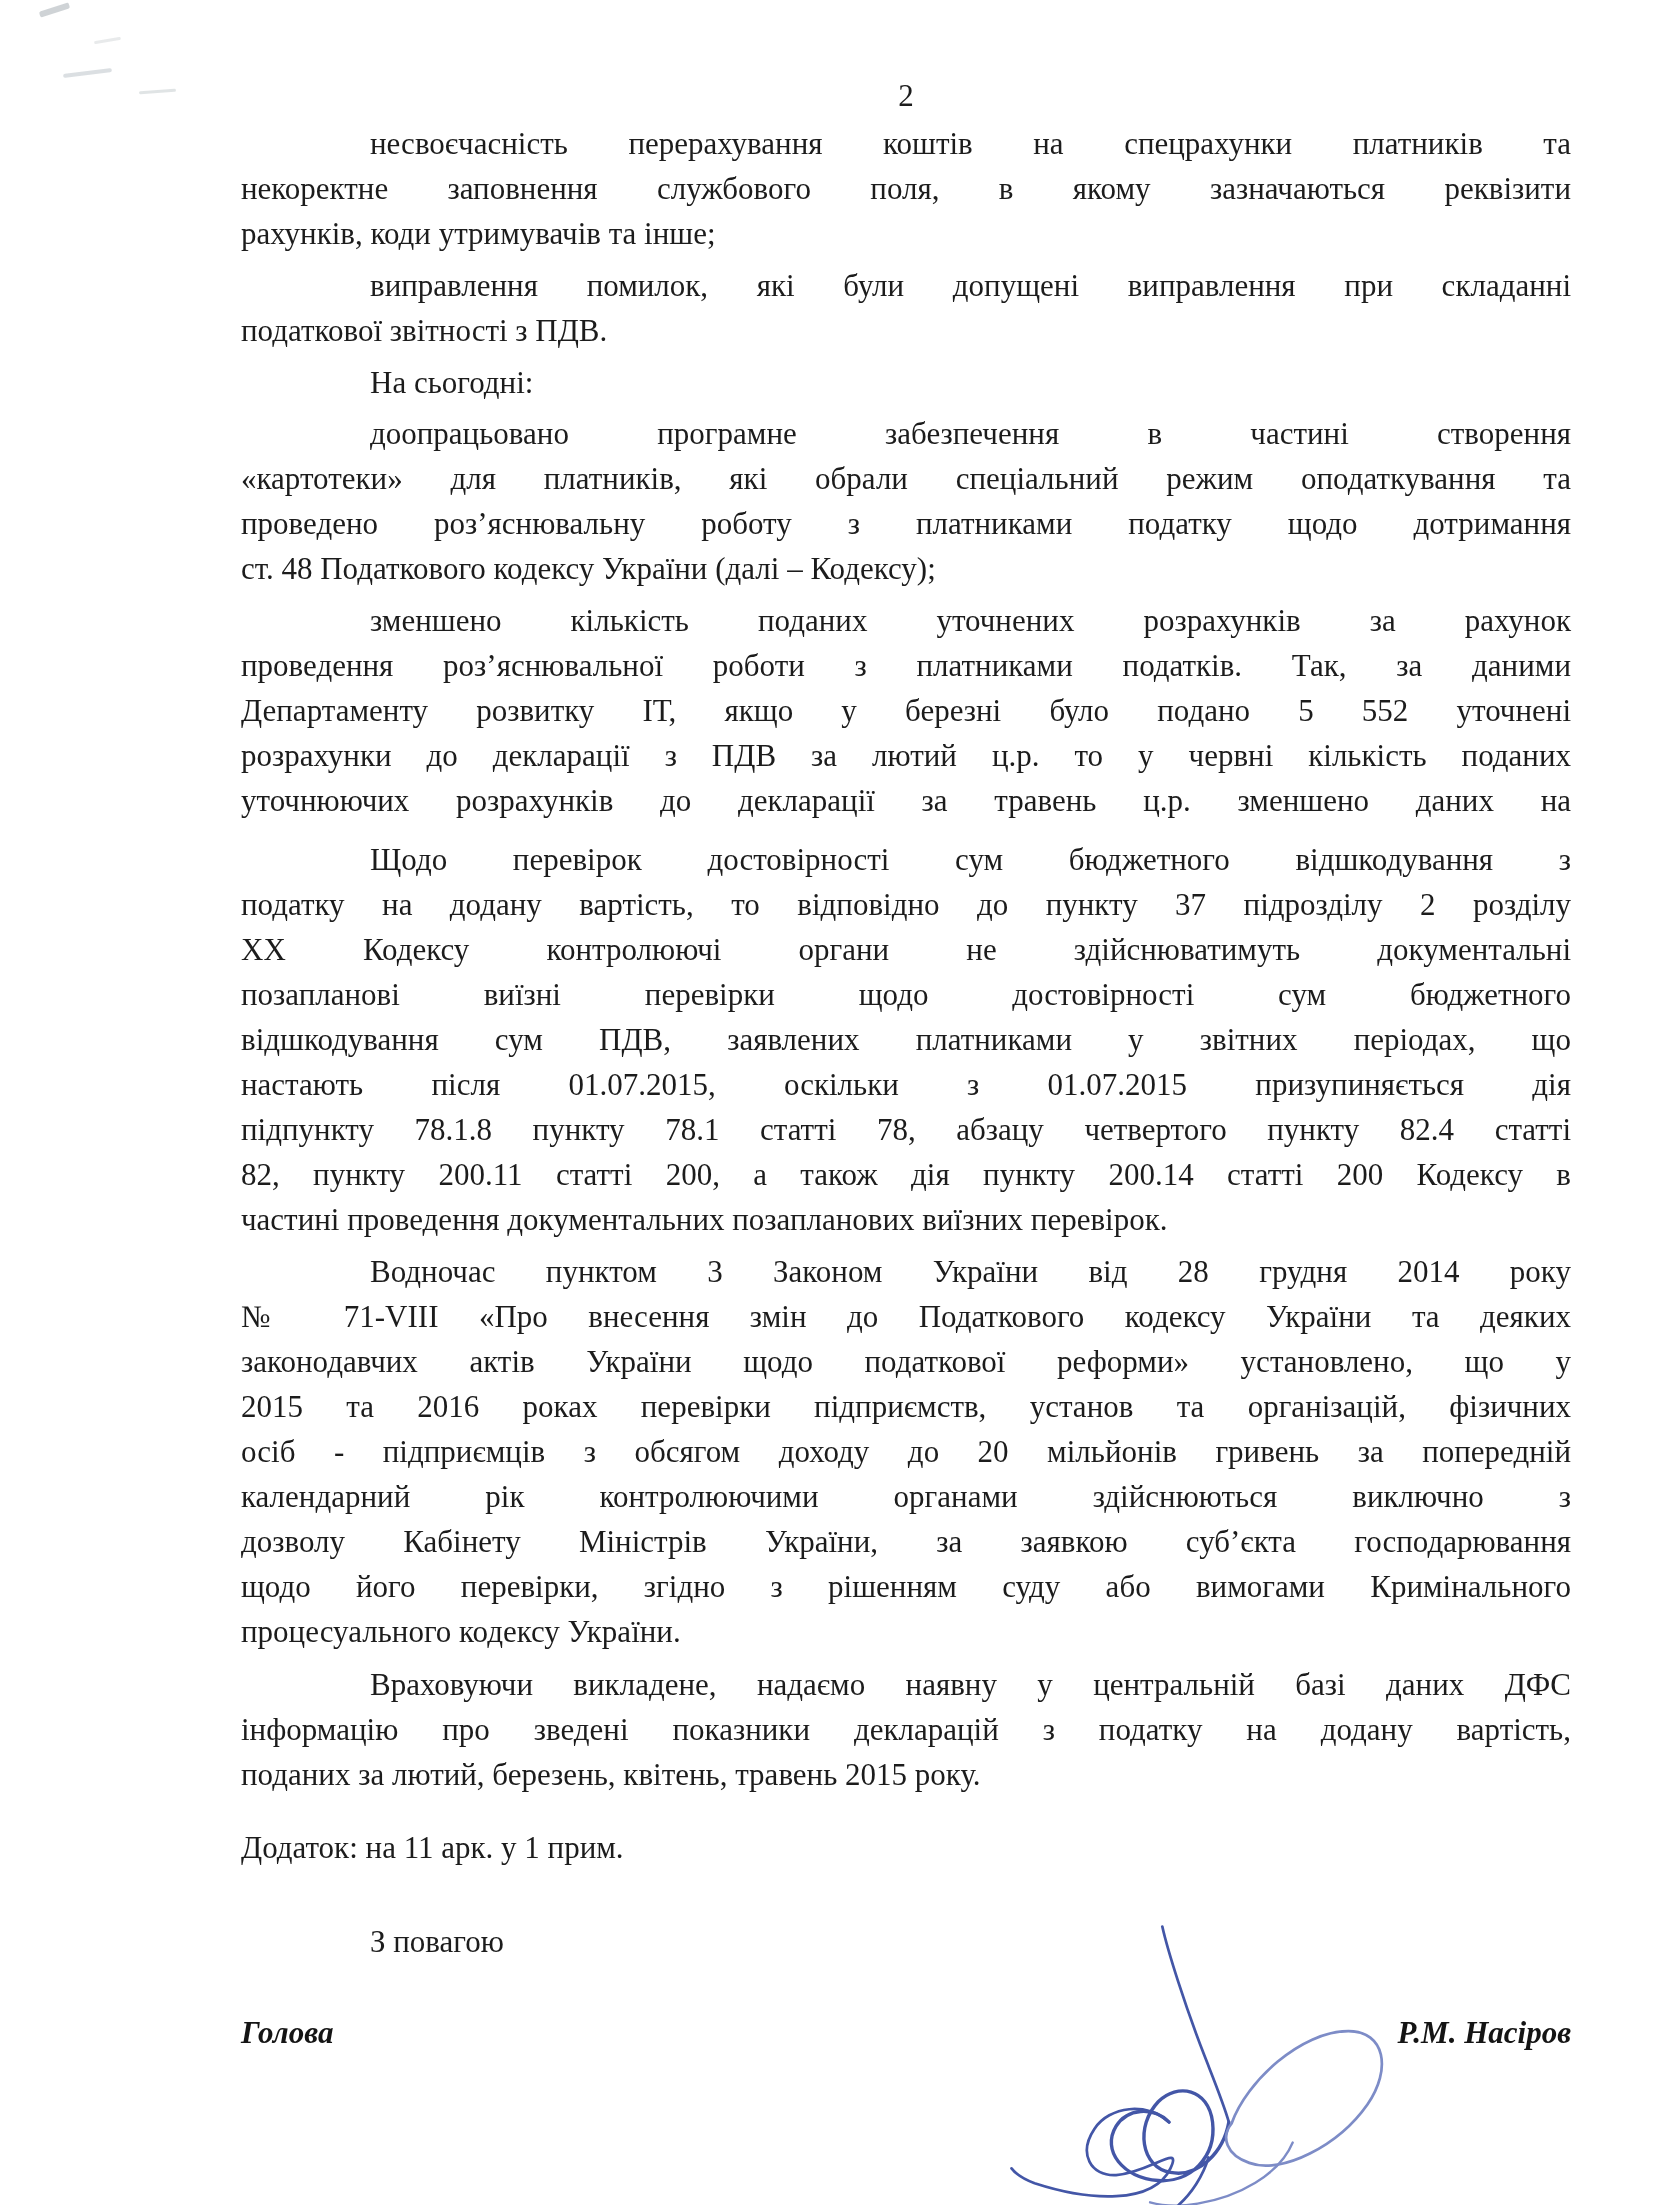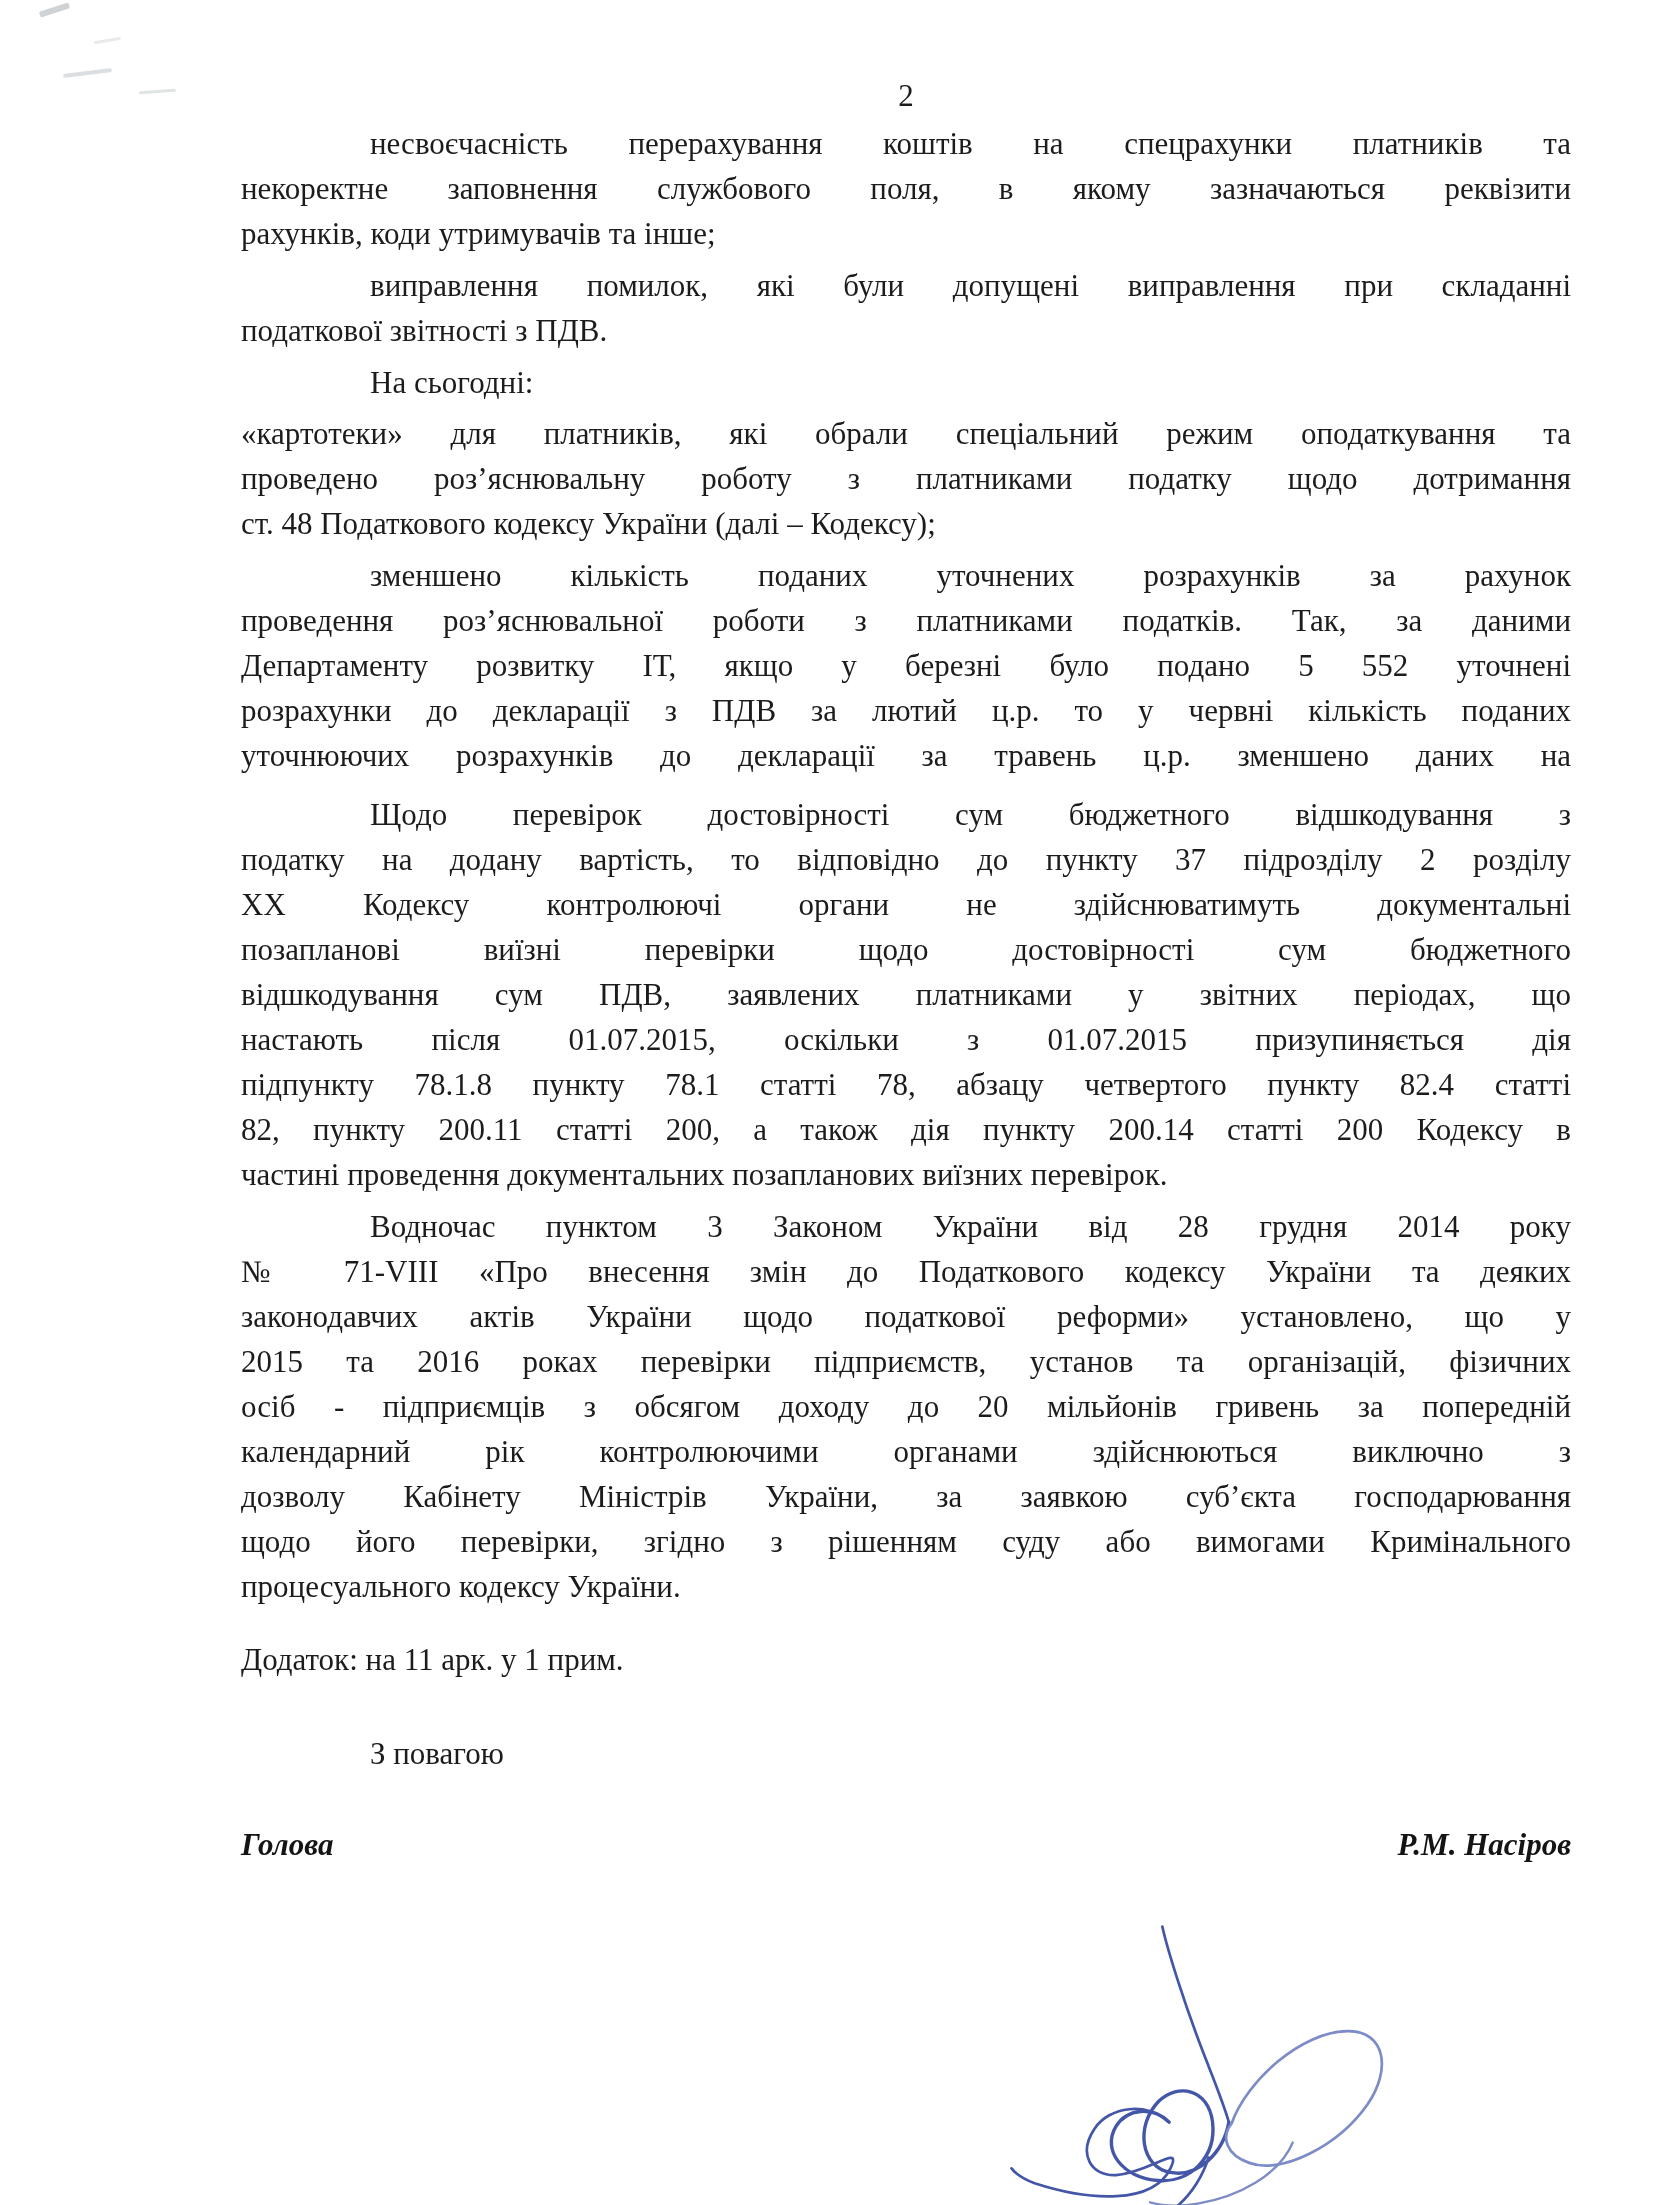--- a/index.html
+++ b/index.html
@@ -87,20 +87,21 @@
           <div class="line last">рахунків, коди утримувачів та інше;</div>
         </div>
         <div class="para p1">
           <div class="line first">виправлення помилок, які були допущені  виправлення  при складанні</div>
           <div class="line last">податкової звітності з ПДВ.</div>
         </div>
         <div class="para p2">
           <div class="line first last">На сьогодні:</div>
         </div>
         <div class="para p3">
+          <div class="line first">доопрацьовано   програмне  забезпечення   в  частині  створення</div>
           <div class="line">«картотеки» для платників, які обрали спеціальний режим оподаткування та</div>
           <div class="line">проведено роз’яснювальну роботу з платниками податку щодо дотримання</div>
           <div class="line last">ст. 48 Податкового кодексу України (далі – Кодексу);</div>
         </div>
         <div class="para p4">
           <div class="line first">зменшено кількість поданих уточнених розрахунків за рахунок</div>
           <div class="line">проведення роз’яснювальної роботи з платниками податків. Так, за даними</div>
           <div class="line">Департаменту розвитку ІТ, якщо у березні було подано 5 552 уточнені</div>
           <div class="line">розрахунки до декларації з ПДВ за лютий ц.р.  то у червні кількість поданих</div>
           <div class="line">уточнюючих розрахунків до декларації за травень ц.р. зменшено  даних на</div>
@@ -120,20 +121,25 @@
           <div class="line first">Водночас пунктом 3 Законом України від 28 грудня 2014 року</div>
           <div class="line">№ 71-VIII «Про внесення змін до Податкового кодексу України та деяких</div>
           <div class="line">законодавчих актів України щодо податкової реформи»  установлено, що у</div>
           <div class="line">2015 та 2016 роках перевірки підприємств, установ та організацій, фізичних</div>
           <div class="line">осіб - підприємців з обсягом доходу до 20 мільйонів гривень за попередній</div>
           <div class="line">календарний рік контролюючими органами здійснюються виключно з</div>
           <div class="line">дозволу Кабінету Міністрів України, за заявкою суб’єкта господарювання</div>
           <div class="line">щодо його перевірки, згідно з рішенням суду або вимогами Кримінального</div>
           <div class="line last">процесуального кодексу України.</div>
         </div>
+        <div class="para p7">
+          <div class="line first">Враховуючи викладене, надаємо наявну у центральній базі даних ДФС</div>
+          <div class="line">інформацію про зведені показники декларацій з податку на додану вартість,</div>
+          <div class="line last">поданих за лютий, березень, квітень, травень 2015 року.</div>
+        </div>
       </div>
 
     <div class="attachment">Додаток: на 11 арк. у 1 прим.</div>
 
     <div class="closing">З повагою</div>
 
     <div class="signer-row">
       <span>Голова</span>
       <span>Р.М. Насіров</span>
     </div>

